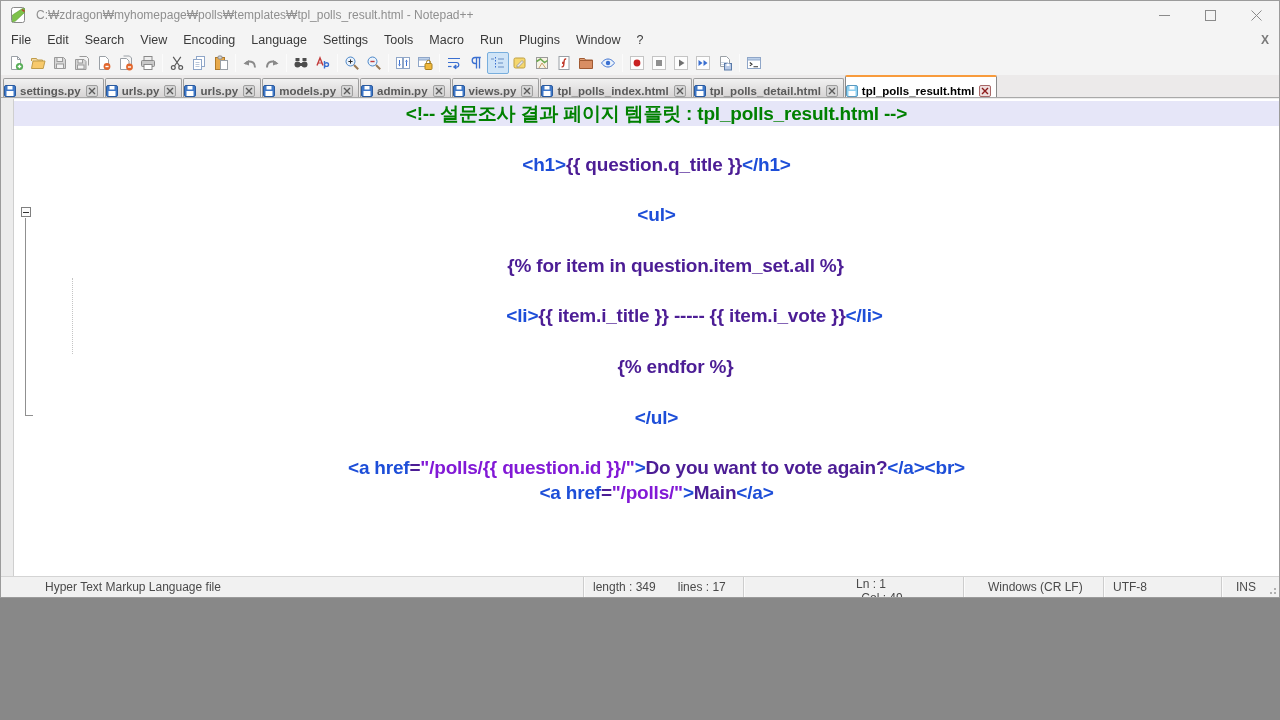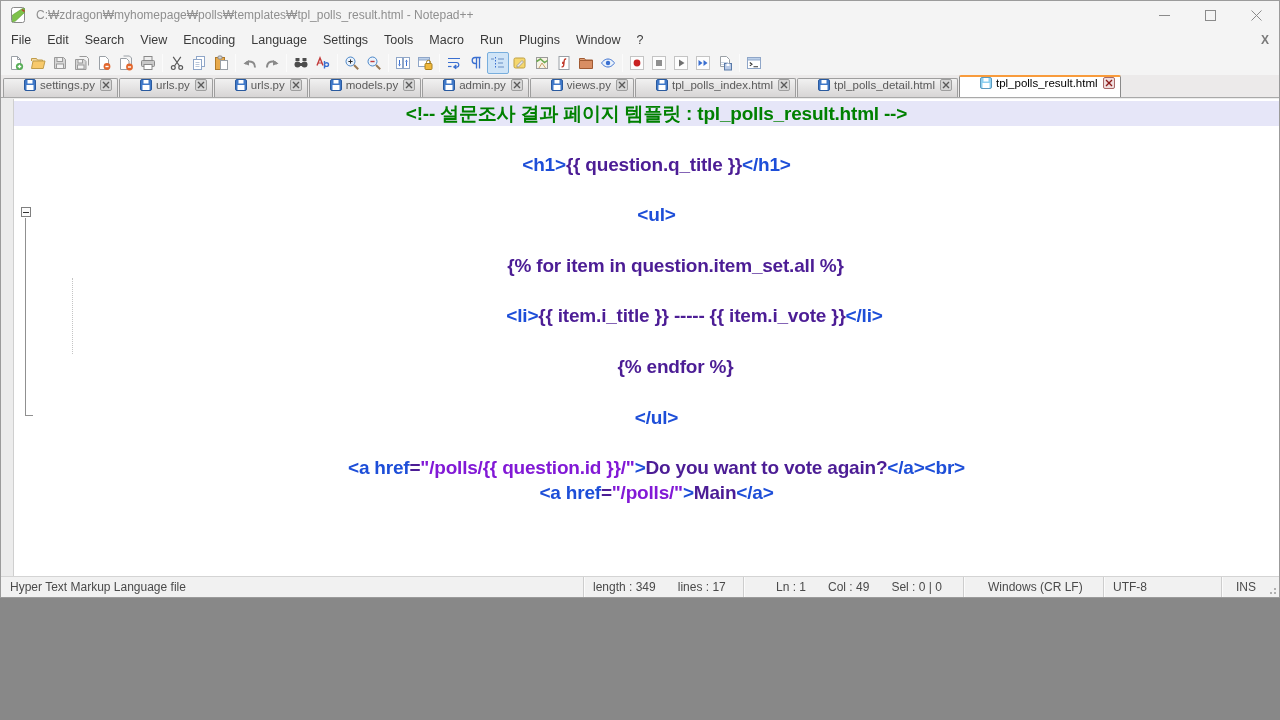--- a/index.html
+++ b/index.html
@@ -23,23 +23,23 @@
   .menu-spacer{flex:1;}
   .menu-close{padding:0 10px;color:#7a7a7a;font-size:12px;font-weight:bold;}
   
   .toolbar{height:25px;background:#f4f4f4;display:flex;align-items:center;padding-left:4px;flex:none;}
   .tbtn{width:22px;height:22px;display:flex;align-items:center;justify-content:center;border:1px solid transparent;border-radius:2px;}
   .tbtn svg{width:16px;height:16px;display:block;}
   .tbtn.pressed{background:#cfe4f7;border-color:#78aedd;}
   .tsep{width:1px;height:18px;background:#c9c9c9;margin:0 3px;border-right:1px solid #fbfbfb;}
   
   .tabbar{height:22px;background:#eceaea;display:flex;align-items:flex-end;padding-left:2px;flex:none;position:relative;}
-  .tab{display:flex;align-items:flex-start;height:19px;padding:0 5px 0 20px;margin-right:1px;
+  .tab{display:flex;align-items:flex-end;height:19px;padding:0 5px 0 0;margin-right:1px;
        background:linear-gradient(#f1f1f1,#d7d5d5);border:1px solid #9e9e9e;border-bottom:none;
-       border-radius:2px 2px 0 0;font-size:11.5px;color:#5a5a5a;white-space:nowrap;}
+       border-radius:2px 2px 0 0;font-size:11.5px;color:#5a5a5a;white-space:nowrap;font-weight:bold;}
   .tab .tab-icon{width:12px;height:12px;margin-right:4px;flex:none;}
   .tab .tab-icon svg{display:block;}
   .tab .tab-close{width:12px;height:12px;margin-left:5px;flex:none;display:flex;align-items:center;justify-content:center;
        background:#d6d6d6;border:1px solid #9e9e9e;border-radius:2px;}
   .tab.active{height:22px;background:#fff;border-color:#8a8a8a;border-top:2px solid #f89b3c;color:#000;z-index:2;}
   .tab.active .tab-close{background:#efdede;border-color:#a86868;}
   .tabline{height:2px;background:#a9a9a9;border-bottom:1px solid #ececec;flex:none;}
   
   .editor{flex:1;position:relative;background:#fff;overflow:hidden;}
   .margin-bookmark{position:absolute;left:0;top:0;bottom:0;width:13px;background:#ececec;border-right:1px solid #cfcfcf;}
@@ -51,23 +51,23 @@
   .fold-box{position:absolute;left:20px;top:108px;width:10px;height:10px;background:#fcfcfc;border:1px solid #808080;z-index:3;}
   .fold-box:after{content:"";position:absolute;left:1px;right:1px;top:3.5px;border-top:1px solid #333;}
   .fold-vline{position:absolute;left:24px;top:119px;height:197px;border-left:1px solid #909090;z-index:3;}
   .fold-corner{position:absolute;left:24px;top:296px;width:8px;height:21px;border-left:1px solid #909090;border-bottom:1px solid #909090;z-index:3;}
   .indent-guide{position:absolute;left:71px;top:179px;height:76px;border-left:1px dotted #c4c4c4;z-index:1;}
   
   .statusbar{height:21px;background:#f1f1f1;border-top:1px solid #d4d4d4;display:flex;align-items:center;
      font-size:12px;color:#4a4a4a;flex:none;}
   .sb-sec{height:100%;display:flex;align-items:center;padding:0 9px;white-space:nowrap;overflow:hidden;}
   .sb-sec + .sb-sec{border-left:1px solid #cdcdcd;box-shadow:inset 1px 0 0 #fbfbfb;}
-  .sb-doctype{flex:1;}
+  .sb-doctype{flex:1;margin-left:35px;}
   .sb-len{width:160px;}  .sb-len span + span{margin-left:22px;}
-  .sb-pos{width:220px;padding-left:32px;} .sb-pos span + span{margin-left:22px;}
+  .sb-pos{width:220px;padding-left:44px;flex-direction:column;} .sb-pos span + span{margin-left:22px;}
   .sb-eol{width:140px;padding-left:24px;} .sb-enc{width:118px;} .sb-ins{width:44px;padding-left:14px;}
   .sb-grip{width:14px;height:100%;display:flex;align-items:flex-end;justify-content:flex-end;padding:0 2px 2px 0;}
 </style>
 </head>
 <body>
 
 <div class="window">
 
   <div class="titlebar">
     <span class="app-icon">

